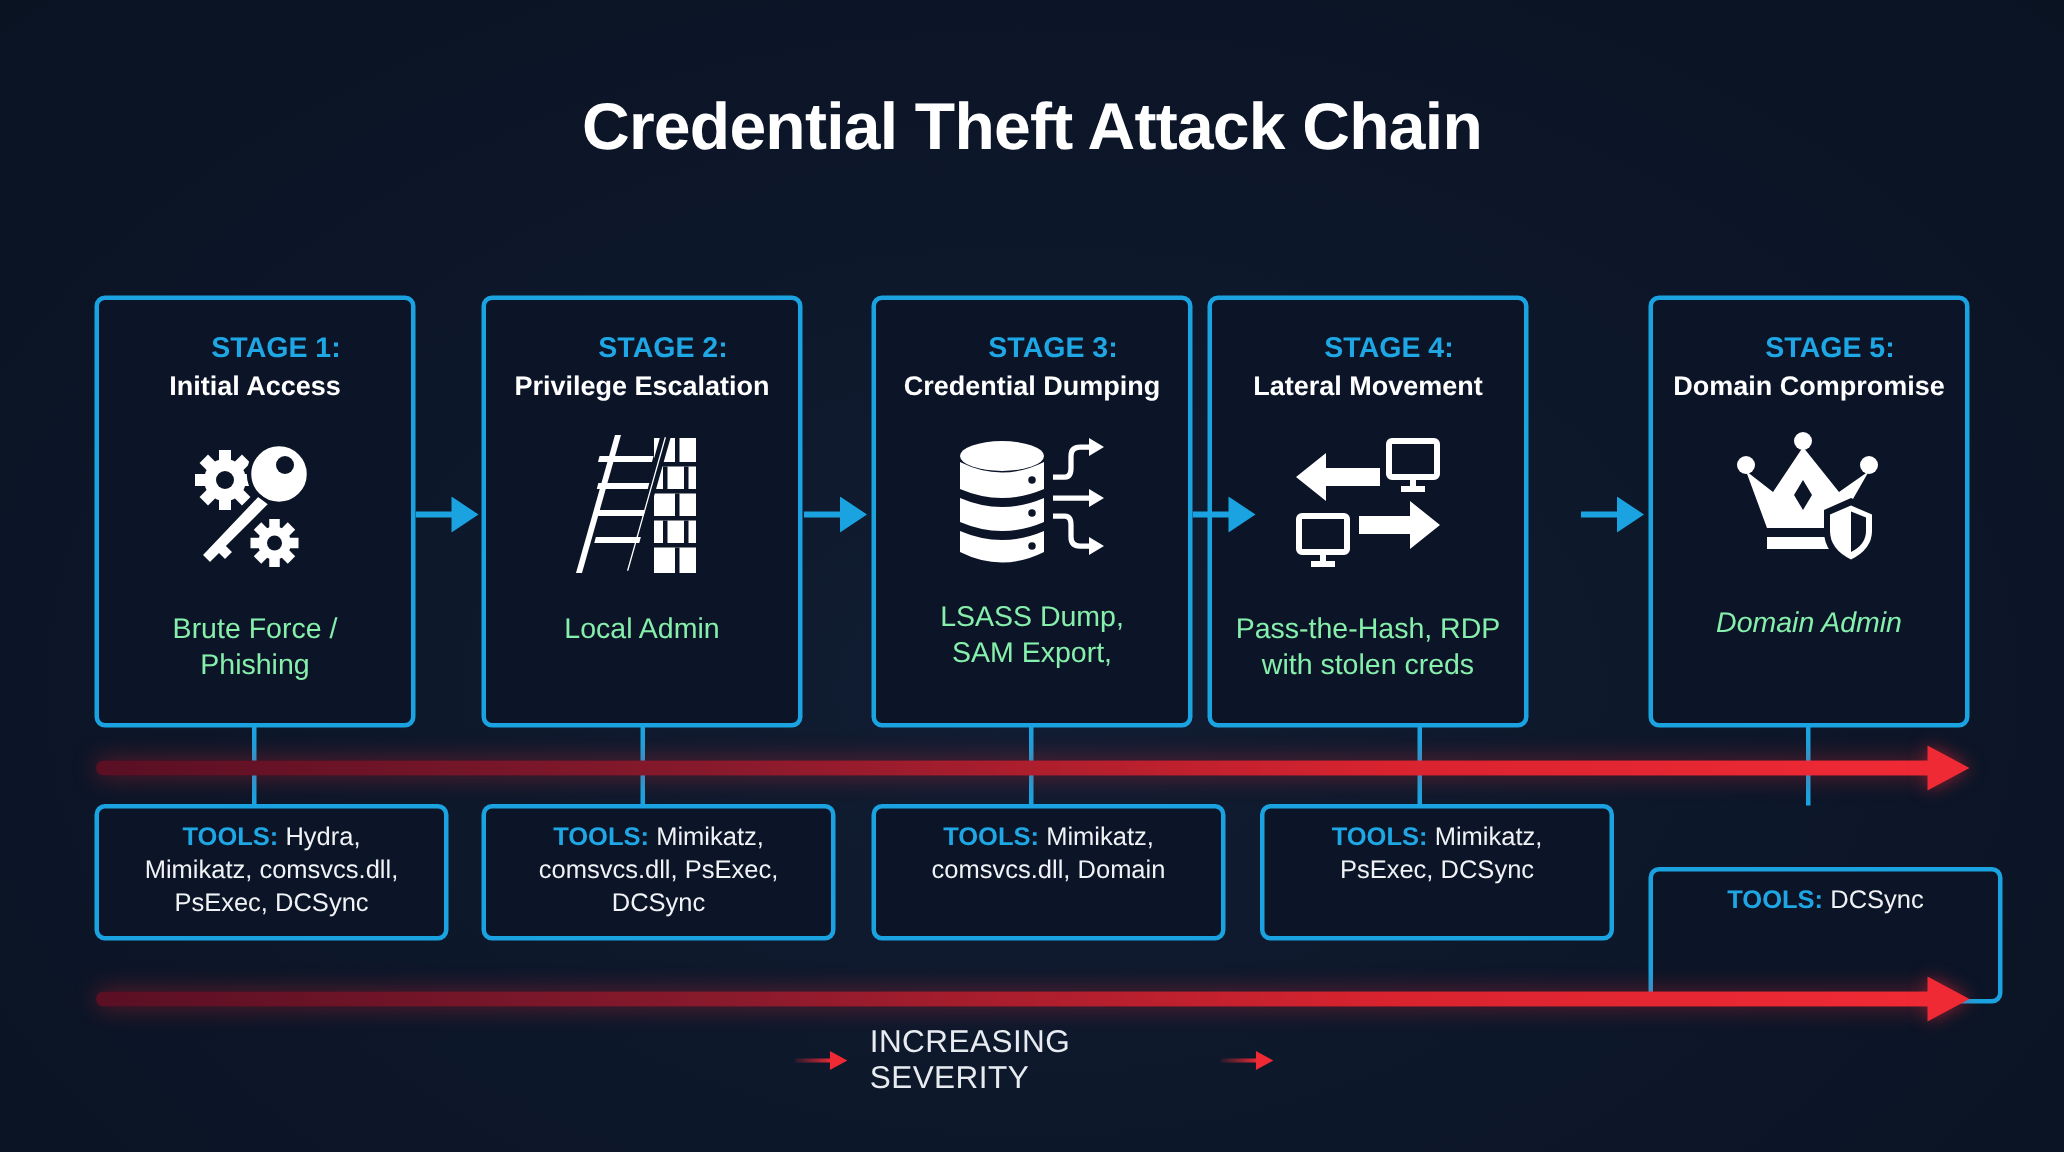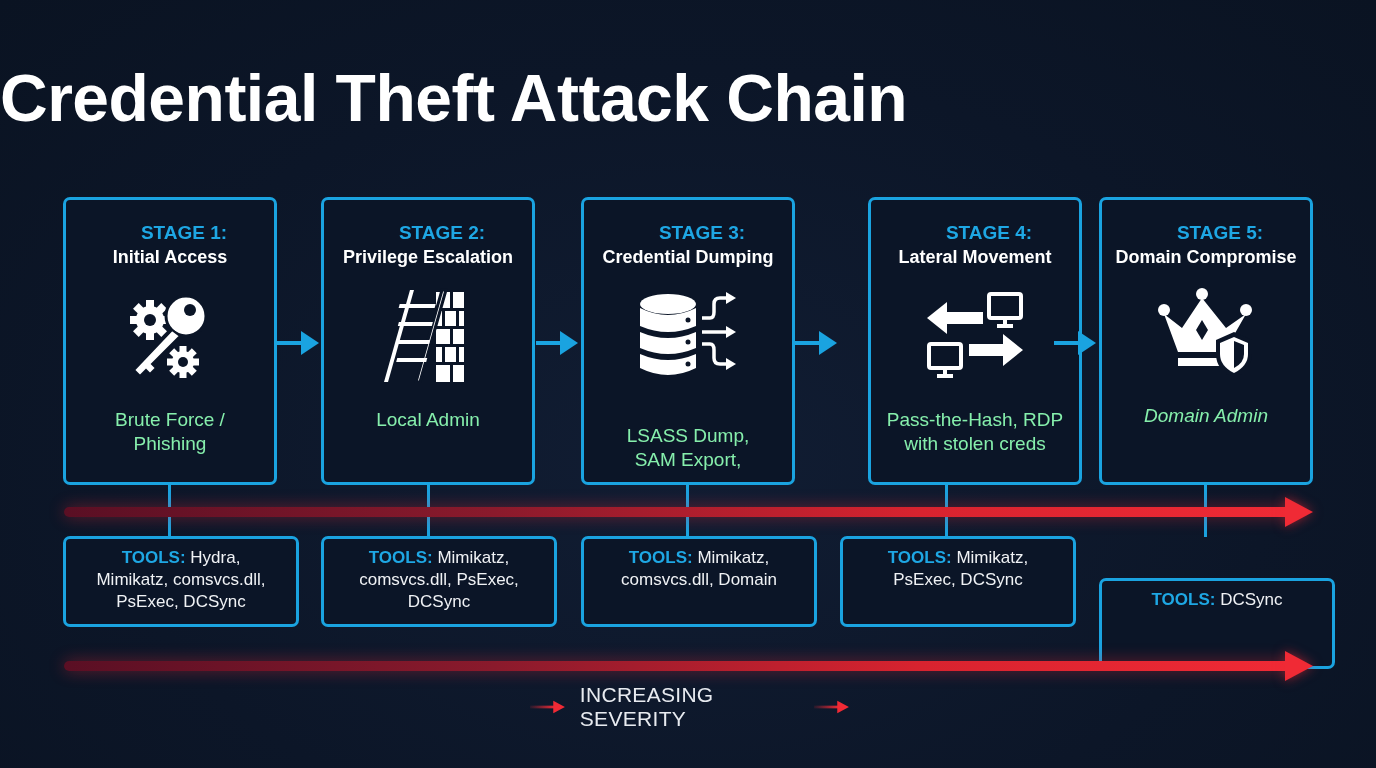--- a/index.html
+++ b/index.html
@@ -5,21 +5,21 @@
   * { box-sizing: border-box; margin: 0; padding: 0; }
   html, body { width: 1376px; height: 768px; overflow: hidden; }
   body {
     background: radial-gradient(ellipse at 50% 60%, #111d33 0%, #0c1628 60%, #0a1322 100%);
     font-family: "Liberation Sans", "DejaVu Sans", sans-serif;
     color: #ffffff;
     position: relative;
   }
   .title {
     position: absolute; left: 0; top: 60px; width: 1376px;
-    font-size: 66px; font-weight: bold;
+    text-align: center; font-size: 44px; font-weight: bold;
     letter-spacing: -0.5px; color: #fff;
     font-family: "Liberation Sans", sans-serif;
   }
   .stage {
     position: absolute; top: 197px; width: 214px; height: 288px;
     border: 3px solid #1aa3e0; border-radius: 7px;
     background: #0b1527;
     text-align: center;
   }
   .stage .num {
@@ -169,27 +169,27 @@
       <path d="M64 30 L72 30 Q76 30 76 24 L76 16 Q76 10 82 10 L90 10"></path>
       <path d="M64 44 L90 44"></path>
       <path d="M64 56 L72 56 Q76 56 76 62 L76 70 Q76 76 82 76 L90 76"></path>
     </g>
     <g fill="#fff">
       <path d="M88 4 L98 10 L88 16 Z"></path>
       <path d="M88 38 L98 44 L88 50 Z"></path>
       <path d="M88 70 L98 76 L88 82 Z"></path>
     </g>
   </svg>
-  <div class="desc" style="top:200px;margin-top:24px;">
+  <div class="desc" style="top:200px;">
     <div>LSASS Dump,</div>
     <div>SAM Export,</div>
   </div>
 </div>
 
-<div class="stage" style="left:868px;">
+<div class="stage" style="left:805px;">
   <div class="num">STAGE 4:</div>
   <div class="name">Lateral Movement</div>
   <svg class="icon" viewBox="0 0 100 95">
     <g fill="#fff">
 
       <path d="M2 30 L22 14 L22 24 L58 24 L58 36 L22 36 L22 46 Z"></path>
 
       <path d="M98 62 L78 46 L78 56 L44 56 L44 68 L78 68 L78 78 Z"></path>
     </g>
     <g fill="none" stroke="#fff" stroke-width="4">

